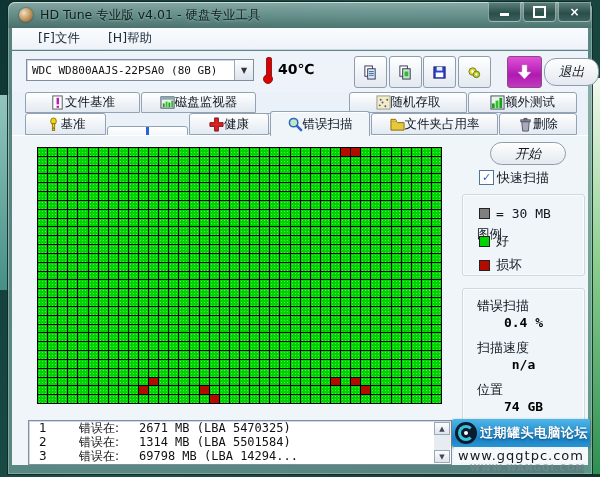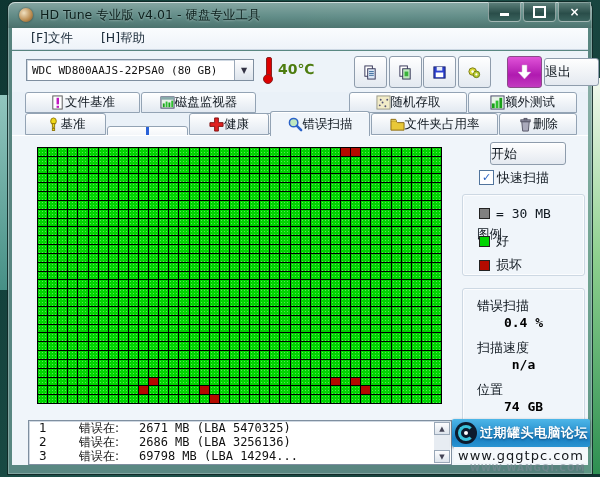--- a/index.html
+++ b/index.html
@@ -21,41 +21,41 @@
   .title-text{left:32px;top:5px;font-size:12.5px;color:#0c1f1c;text-shadow:0 1px 2px rgba(255,255,255,.35);white-space:nowrap;}
   .winbtns{left:478px;top:0;display:flex;}
   .winbtn{width:31px;height:19px;margin-left:2px;border:1px solid rgba(255,255,255,.45);border-top:none;
     border-radius:0 0 4px 4px;background:linear-gradient(rgba(90,125,120,.9),rgba(35,70,66,.9) 60%,rgba(55,95,90,.9));
     color:#fff;display:flex;align-items:center;justify-content:center;box-shadow:inset 0 1px 0 rgba(255,255,255,.25);}
   .glyph-min{width:9px;height:3px;background:#fff;margin-top:6px;}
   .glyph-max{width:9px;height:8px;border:2px solid #fff;}
   .glyph-close{font-size:12px;font-weight:bold;line-height:1;}
   
   .menubar{left:4px;top:26px;width:576px;height:22px;background:linear-gradient(#fafcfe,#eef3f9);
-    border-bottom:1px solid #ccd7e3;display:flex;align-items:center;gap:28px;padding-left:19px;box-sizing:border-box;}
+    border-bottom:1px solid #ccd7e3;display:flex;align-items:center;gap:28px;padding-left:26px;box-sizing:border-box;}
   .menu-item{font-size:12.5px;color:#1a2a38;}
   .toolbar{left:4px;top:49px;width:576px;height:41px;background:#edf3f9;}
   .tabzone{left:4px;top:90px;width:576px;height:44px;background:#eaf1f8;}
   .panel{left:4px;top:133px;width:576px;height:329px;background:#f0f5fa;border-top:1px solid #fff;}
   
   .combo{left:14px;top:8px;width:228px;height:22px;background:#fff;border:1px solid #7f8fa0;
     box-shadow:inset 1px 1px 0 #cfd8e2;display:flex;align-items:center;box-sizing:border-box;}
   .combo-text{flex:1;font-family:"DejaVu Sans Mono","Liberation Mono",monospace;font-size:11px;color:#111;padding-left:5px;white-space:nowrap;overflow:hidden;}
   .combo-arrow{width:18px;height:100%;background:linear-gradient(#fdfdfe,#dde4ec);border-left:1px solid #9aa8b8;
     display:flex;align-items:center;justify-content:center;font-size:8px;color:#334;}
   
   .thermo{left:251px;top:6px;width:10px;height:27px;}
   .thermo .tube{position:absolute;left:3px;top:0;width:4px;height:20px;background:#d00;border:1px solid #822;border-radius:2px;}
   .thermo .bulb{position:absolute;left:0;top:17px;width:10px;height:10px;border-radius:50%;background:#d00;border:1px solid #822;box-sizing:border-box;}
-  .temp-text{left:266px;top:10px;font-size:14px;font-weight:bold;color:#4d7c0f;}
+  .temp-text{left:266px;top:10px;font-size:14px;font-weight:bold;color:#000000;}
   
   .tbtn{top:5px;width:31px;height:30px;border:1px solid #8e9cac;border-radius:3px;
     background:linear-gradient(#ffffff,#e3e9f0);box-shadow:inset 0 1px 0 #fff;display:flex;align-items:center;justify-content:center;}
-  .btn3d{border:1px solid #8e9cac;border-radius:3px;background:linear-gradient(#fefefe,#e4e9f0);
-    box-shadow:inset 0 1px 0 #fff;display:flex;align-items:center;font-size:13px;color:#101820;}
+  .btn3d{border:1px solid #8e9cac;border-radius:12px;background:linear-gradient(#fefefe,#e4e9f0);
+    box-shadow:inset 0 1px 0 #fff;display:flex;align-items:center;justify-content:center;font-size:13px;color:#101820;font-style:italic;}
   .dlbtn{top:5px;left:495px;width:33px;height:30px;border:1px solid #8a4a88;border-radius:3px;
     background:linear-gradient(#e052d8,#b01ab0 60%,#c23ac0);display:flex;align-items:center;justify-content:center;}
   .exit-btn{left:532px;top:7px;width:53px;height:26px;}
   
   .tab{position:absolute;box-sizing:border-box;height:21px;border:1px solid #93a3b4;border-radius:3px 3px 0 0;
     background:linear-gradient(#ffffff,#e2e9f1);display:flex;align-items:center;justify-content:center;
     font-size:12.5px;color:#101820;white-space:nowrap;overflow:hidden;}
   .tab.r2{height:22px;}
   .tab.active{height:25px;top:109px !important;background:#f0f5fa;border-bottom:none;z-index:5;
     box-shadow:inset 0 1px 0 #fff;}
@@ -1474,21 +1474,21 @@
 
     <div class="abs errlist">
       <div class="errrow">
         <span class="err-idx">1</span>
         <span class="err-label">错误在:</span>
         <span class="err-value">2671 MB  (LBA 5470325)</span>
       </div>
       <div class="errrow">
         <span class="err-idx">2</span>
         <span class="err-label">错误在:</span>
-        <span class="err-value">2686 MB  (LBA 3256136)</span>
+        <span class="err-value">1314 MB  (LBA 5501584)</span>
       </div>
       <div class="errrow">
         <span class="err-idx">3</span>
         <span class="err-label">错误在:</span>
         <span class="err-value">69798 MB  (LBA 14294...</span>
       </div>
       <div class="scrollbar">
         <div class="sbtn" style="top:0;">
             <span>▲</span>
           </div>

